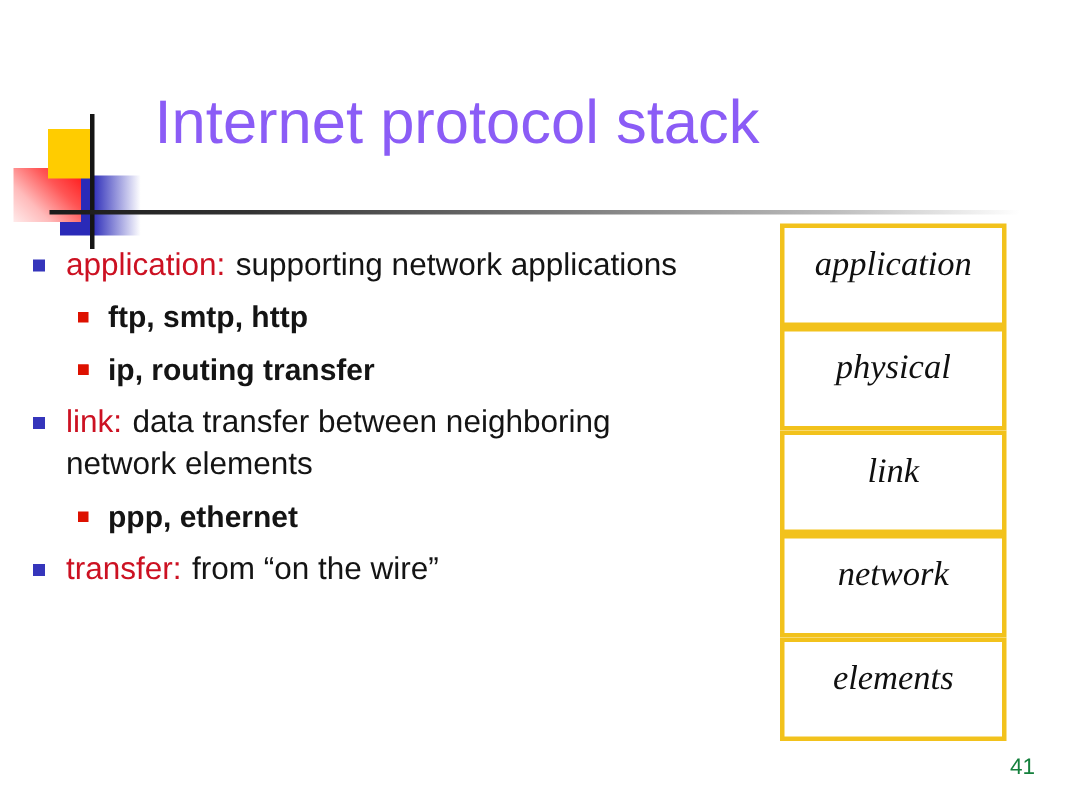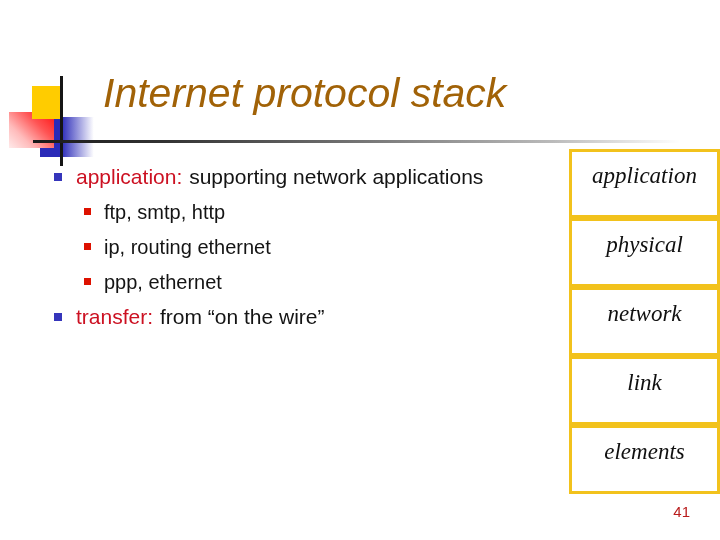--- a/index.html
+++ b/index.html
@@ -32,63 +32,62 @@
     position: absolute; left: 60px; top: 76px; width: 3px; height: 90px;
     background: #151515; z-index: 4;
   }
   .rule {
     position: absolute; left: 33px; top: 140px; width: 667px; height: 3px;
     background: linear-gradient(90deg, #1a1a1a 0%, #333 20%, #777 50%, #bbb 78%, rgba(255,255,255,0) 97%);
     z-index: 4;
   }
 
   .title {
-    position: absolute; left: 103px; top: 73px;
+    position: absolute; left: 103px; top: 61px;
     font-size: 41px; line-height: 1.0;
-    color: #a16207;
+    color: #8b5cf6;
     z-index: 5;
     white-space: nowrap;
-    font-style: italic;
   }
 
   
-  .content { position: absolute; left: 52px; top: 163px; width: 505px; }
+  .content { position: absolute; left: 20px; top: 163px; width: 505px; }
   .item {
     position: relative; padding-left: 24px;
     font-size: 21px; line-height: 28px;
     color: #141414;
     margin-bottom: 7px;
   }
-  .item.l2 { margin-left: 30px; padding-left: 22px; font-size: 20px; }
+  .item.l2 { margin-left: 30px; padding-left: 22px; font-size: 20px; font-weight: bold; }
   .bullet {
     position: absolute; left: 2px; top: 10px;
     width: 8px; height: 8px; background: #3535bb;
   }
   .item.l2 .bullet { width: 7px; height: 7px; background: #dd1100; }
   .kw { color: #cc1122; margin-right: 0.33em; }
   .txt { white-space: pre-line; }
 
   
-  .stack { position: absolute; left: 569px; top: 149px; width: 132px; }
+  .stack { position: absolute; left: 520px; top: 149px; width: 132px; }
   .layer {
     box-sizing: border-box;
     width: 151px; height: 69px;
     border: 3px solid #f2c21c;
     background: #ffffff;
     display: flex; align-items: center; justify-content: center;
     padding-bottom: 16px;
     font-family: "Liberation Serif", serif;
     font-style: italic;
     font-size: 23px;
     color: #101010;
   }
 
   .pagenum {
     position: absolute; right: 30px; top: 503px;
-    font-size: 15px; color: #b91c1c;
+    font-size: 15px; color: #15803d;
   }
 </style>
 </head>
 <body>
 
 <div class="slide">
 
   <div class="logo-blue"></div>
   <div class="logo-red"></div>
   <div class="logo-yellow"></div>
@@ -110,39 +109,44 @@
     </div>
 
 
     <div class="item l2">
       <span class="bullet"></span>
     </div>
 
 
     <div class="item l2">
       <span class="bullet"></span>
-      <span class="txt">ip, routing ethernet</span>
+      <span class="txt">ip, routing transfer</span>
     </div>
 
+    <div class="item">
+      <span class="bullet"></span>
+      <span class="kw">link:</span><span class="txt">data transfer between neighboring
+network elements</span>
+    </div>
 
     <div class="item l2">
       <span class="bullet"></span>
       <span class="txt">ppp, ethernet</span>
     </div>
 
     <div class="item">
       <span class="bullet"></span>
       <span class="kw">transfer:</span><span class="txt">from “on the wire”</span>
     </div>
 
   </div>
 
   <div class="stack">
     <div class="layer">application</div>
     <div class="layer">physical</div>
+    <div class="layer">link</div>
     <div class="layer">network</div>
-    <div class="layer">link</div>
     <div class="layer">elements</div>
   </div>
 
   <div class="pagenum">41</div>
 
 </div>
 
 </body></html>

